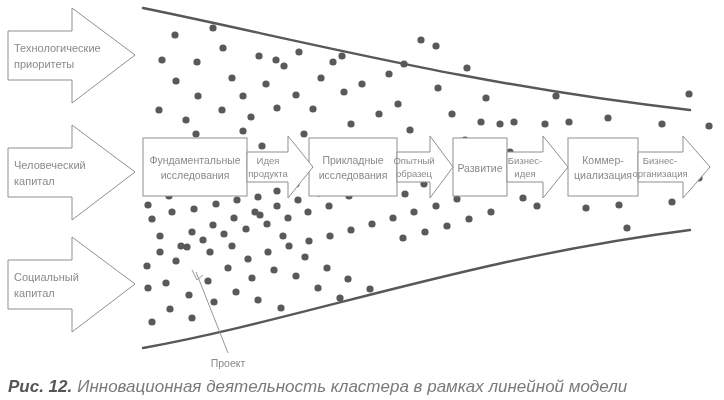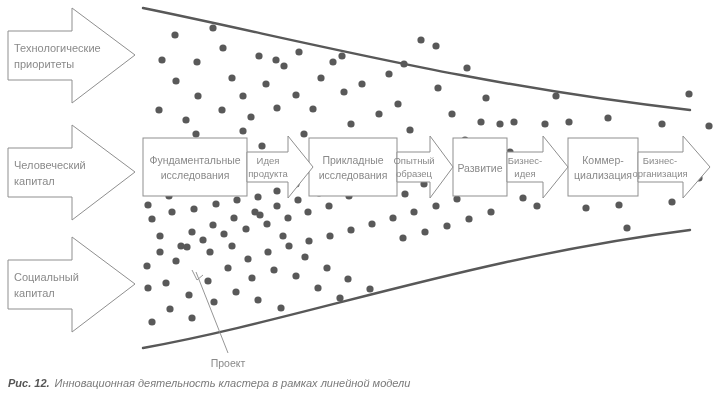--- a/index.html
+++ b/index.html
@@ -65,21 +65,21 @@
     fill: none;
     stroke: #8a8a8a;
     stroke-width: 0.9;
   }
   #caption {
     position: absolute;
     left: 8px;
     top: 377px;
     width: 712px;
     font-family: "Liberation Sans", sans-serif;
-    font-size: 11px;
+    font-size: 17px;
     color: #6e6e6e;
     white-space: nowrap;
   }
   #caption .caption-label {
     font-weight: bold;
     font-style: italic;
     color: #555555;
     margin-right: 5px;
   }
   #caption .caption-body {

